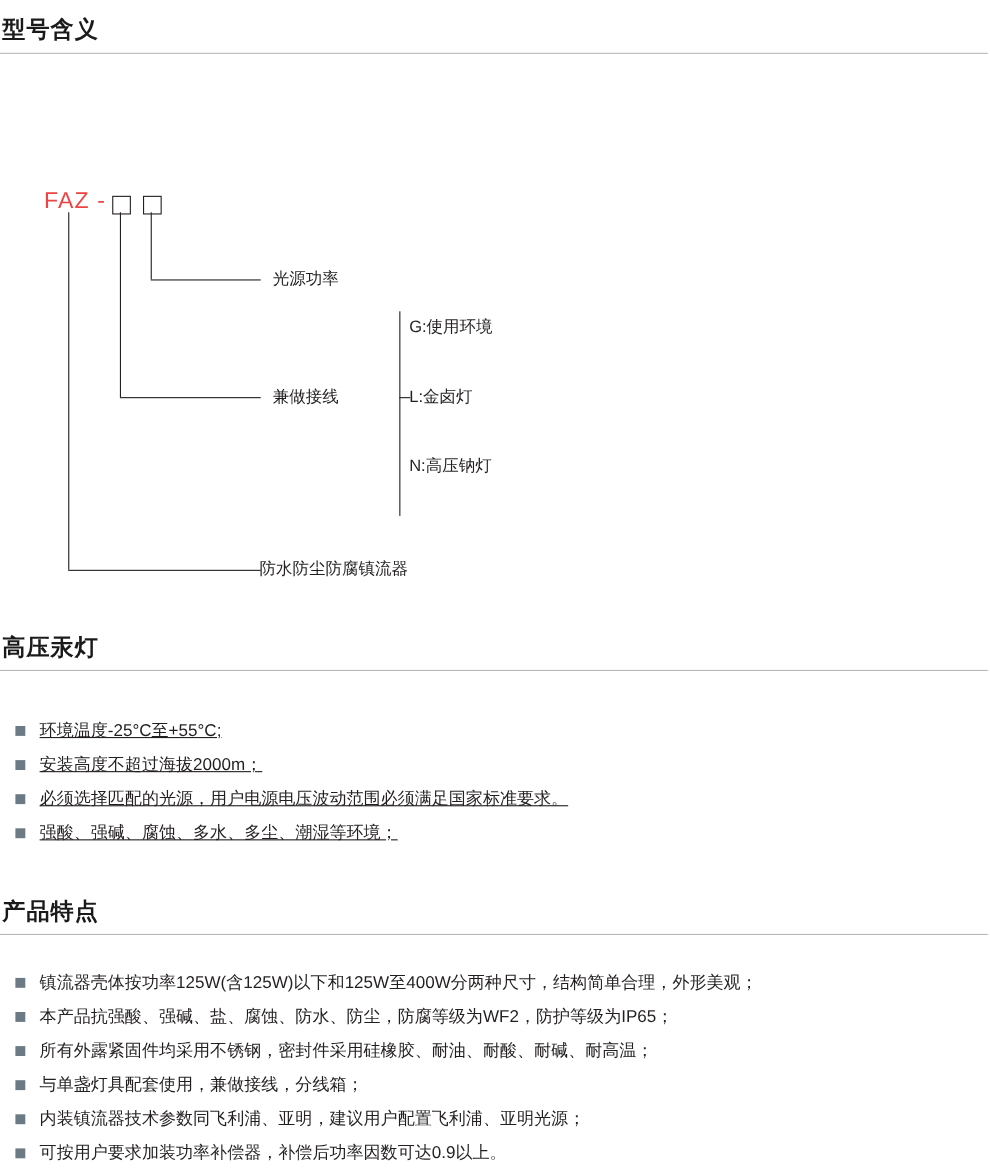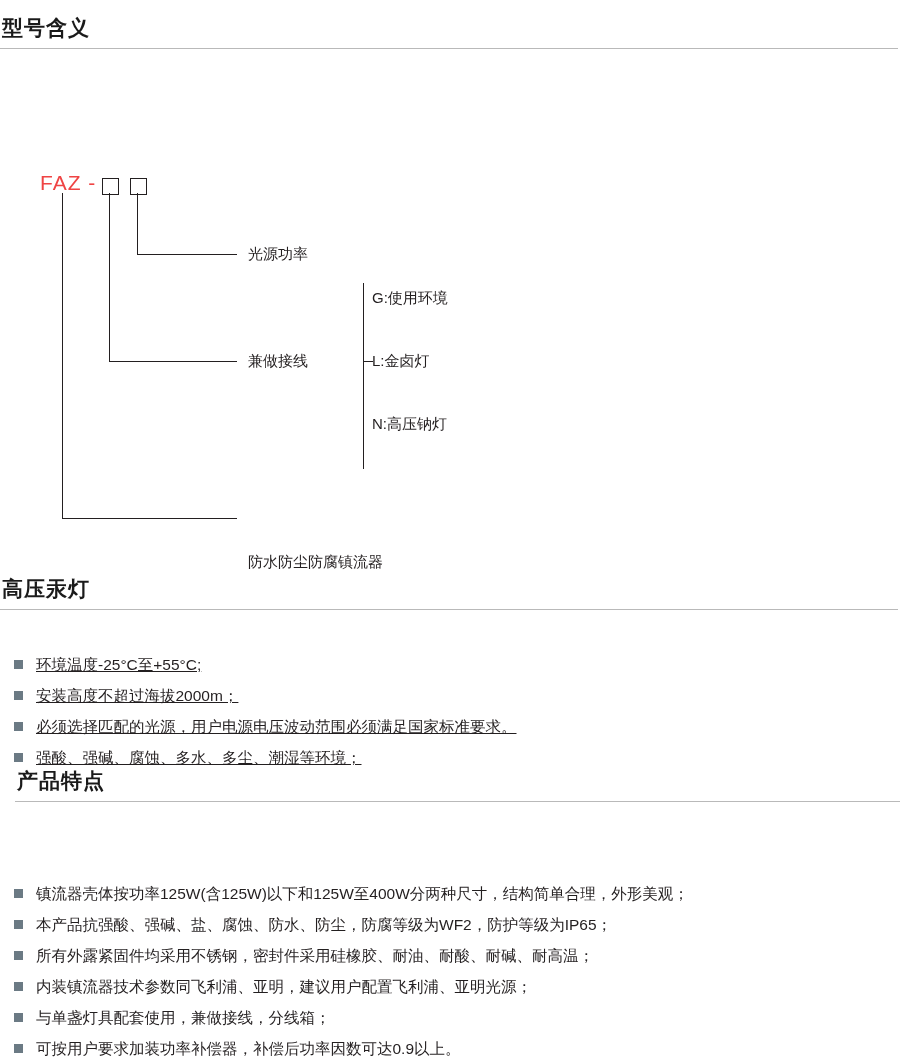--- a/index.html
+++ b/index.html
@@ -139,21 +139,21 @@
 
     <div class="vline" style="left:363px; top:205px; height:186px;"></div>
     <div class="hline" style="left:363px; top:283px; width:10px;"></div>
 
     <div class="lbl" style="left:372px; top:211px;">G:使用环境</div>
     <div class="lbl" style="left:372px; top:274px;">L:金卤灯</div>
     <div class="lbl" style="left:372px; top:337px;">N:高压钠灯</div>
 
     <div class="vline" style="left:62px; top:115px; height:325px;"></div>
     <div class="hline" style="left:62px; top:440px; width:175px;"></div>
-    <div class="lbl" style="left:248px; top:431px;margin-top:44px;">防水防尘防腐镇流器</div>
+    <div class="lbl" style="left:236px; top:431px;">防水防尘防腐镇流器</div>
   </div>
 
   <div class="section-head" style="top:575px;">
     <div class="section-title">高压汞灯</div>
     <div class="section-rule"></div>
   </div>
 
   <div class="list" style="top:649px;text-decoration:underline;">
     <div class="li">
       <span class="bullet"></span>
@@ -166,45 +166,45 @@
     <div class="li">
       <span class="bullet"></span>
       <span>必须选择匹配的光源，用户电源电压波动范围必须满足国家标准要求。</span>
     </div>
     <div class="li">
       <span class="bullet"></span>
       <span>强酸、强碱、腐蚀、多水、多尘、潮湿等环境；</span>
     </div>
   </div>
 
-  <div class="section-head" style="top:767px;padding-left:15px;">
+  <div class="section-head" style="top:815px;">
     <div class="section-title">产品特点</div>
     <div class="section-rule"></div>
   </div>
 
   <div class="list" style="top:878px;">
     <div class="li">
       <span class="bullet"></span>
       <span>镇流器壳体按功率125W(含125W)以下和125W至400W分两种尺寸，结构简单合理，外形美观；</span>
     </div>
     <div class="li">
       <span class="bullet"></span>
       <span>本产品抗强酸、强碱、盐、腐蚀、防水、防尘，防腐等级为WF2，防护等级为IP65；</span>
     </div>
     <div class="li">
       <span class="bullet"></span>
       <span>所有外露紧固件均采用不锈钢，密封件采用硅橡胶、耐油、耐酸、耐碱、耐高温；</span>
     </div>
     <div class="li">
       <span class="bullet"></span>
+      <span>与单盏灯具配套使用，兼做接线，分线箱；</span>
+    </div>
+    <div class="li">
+      <span class="bullet"></span>
       <span>内装镇流器技术参数同飞利浦、亚明，建议用户配置飞利浦、亚明光源；</span>
     </div>
     <div class="li">
       <span class="bullet"></span>
-      <span>与单盏灯具配套使用，兼做接线，分线箱；</span>
-    </div>
-    <div class="li">
-      <span class="bullet"></span>
       <span>可按用户要求加装功率补偿器，补偿后功率因数可达0.9以上。</span>
     </div>
   </div>
 
 </div>
 
 </body></html>

